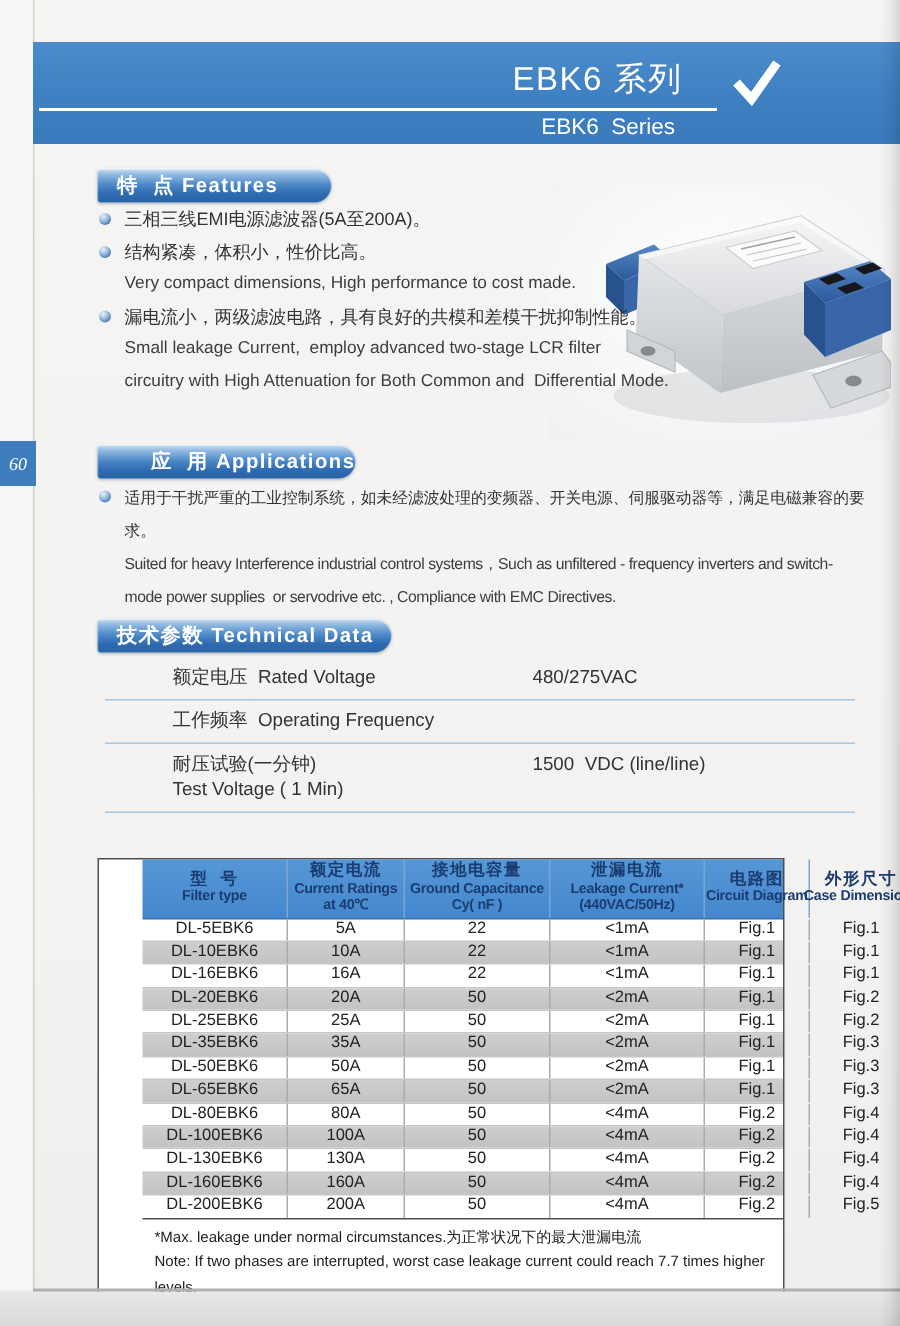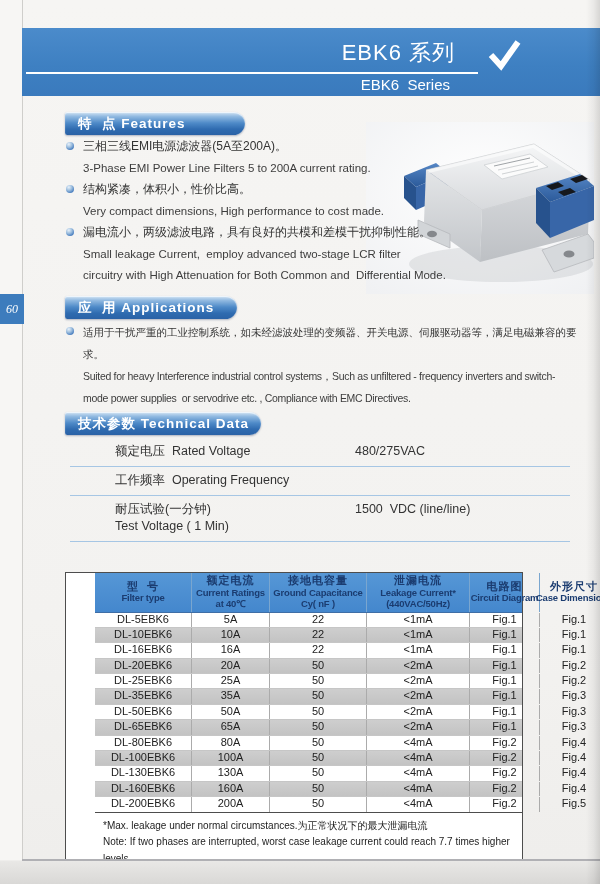--- a/index.html
+++ b/index.html
@@ -35,22 +35,22 @@
     color:#fff;display:flex;align-items:center;justify-content:center;
     font-family:"Liberation Serif", serif;font-style:italic;font-size:12px;z-index:5;}
 
   
   .pill{position:absolute;left:65px;height:23px;box-sizing:border-box;
     background:linear-gradient(180deg,#d4e5f4 0%,#8fb8e0 20%,#4e8ac8 48%,#2f6bb0 75%,#2a62a6 100%);
     border-radius:3px 15px 15px 3px;
     box-shadow:inset 0 1px 1px rgba(255,255,255,.75), 0 1px 2px rgba(10,30,80,.3);
     color:#fff;font-size:13.5px;font-weight:bold;letter-spacing:1px;
     padding:3px 0 0 13px;white-space:pre;z-index:6;}
-  #pill-features{top:112px;width:180px;}
-  #pill-applications{top:296px;width:172px;}
+  #pill-features{top:112px;width:156px;}
+  #pill-applications{top:296px;width:172px;text-align:right;}
   #pill-technical{top:412px;width:196px;}
 
   
   .bullet{display:inline-block;width:8px;height:8px;border-radius:50%;
     background:radial-gradient(circle at 35% 28%,#e8f1fa 0%,#9dbede 40%,#4a7fc0 75%,#2d62a4 100%);
     position:absolute;left:0;top:6px;}
   .li-cn{position:relative;padding-left:17px;color:#333;white-space:pre-wrap;}
   .li-en{padding-left:17px;color:#3d3d3d;white-space:pre-wrap;}
 
   #features-list{position:absolute;left:66px;top:136px;width:424px;
@@ -176,21 +176,20 @@
       <ellipse cx="203" cy="132" rx="5.5" ry="3.6" fill="#85888c"></ellipse>
     </g>
   </svg>
 
   <div class="pill" id="pill-features">特  点 Features</div>
   <div class="pill" id="pill-applications">应  用 Applications</div>
   <div class="pill" id="pill-technical">技术参数 Technical Data</div>
 
   <div id="features-list">
       <div class="li-cn"><span class="bullet"></span><span>三相三线EMI电源滤波器(5A至200A)。</span></div>
-      <div class="li-en">3-Phase EMI Power Line Filters 5 to 200A current rating.</div>
       <div class="li-cn"><span class="bullet"></span><span>结构紧凑，体积小，性价比高。</span></div>
       <div class="li-en">Very compact dimensions, High performance to cost made.</div>
       <div class="li-cn"><span class="bullet"></span><span>漏电流小，两级滤波电路，具有良好的共模和差模干扰抑制性能。</span></div>
       <div class="li-en">Small leakage Current,  employ advanced two-stage LCR filter</div>
       <div class="li-en">circuitry with High Attenuation for Both Common and  Differential Mode.</div>
     </div>
 
   <div id="applications-list">
       <div class="li-cn"><span class="bullet"></span><span>适用于干扰严重的工业控制系统，如未经滤波处理的变频器、开关电源、伺服驱动器等，满足电磁兼容的要求。</span></div>
       <div class="li-en">Suited for heavy Interference industrial control systems，Such as unfiltered - frequency inverters and switch-</div>

